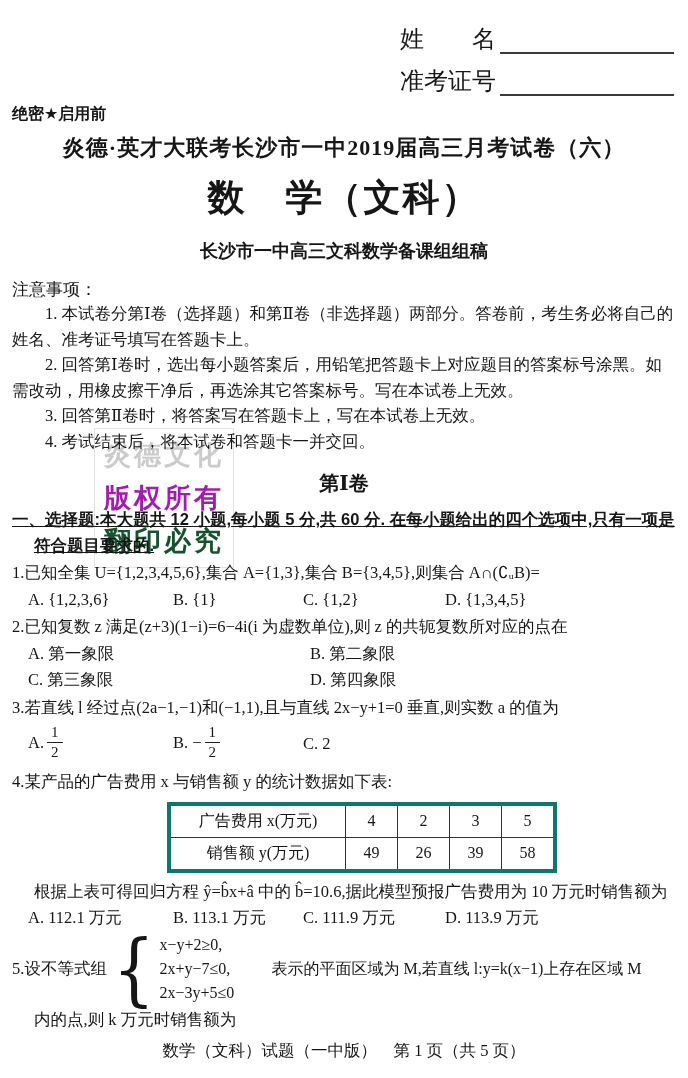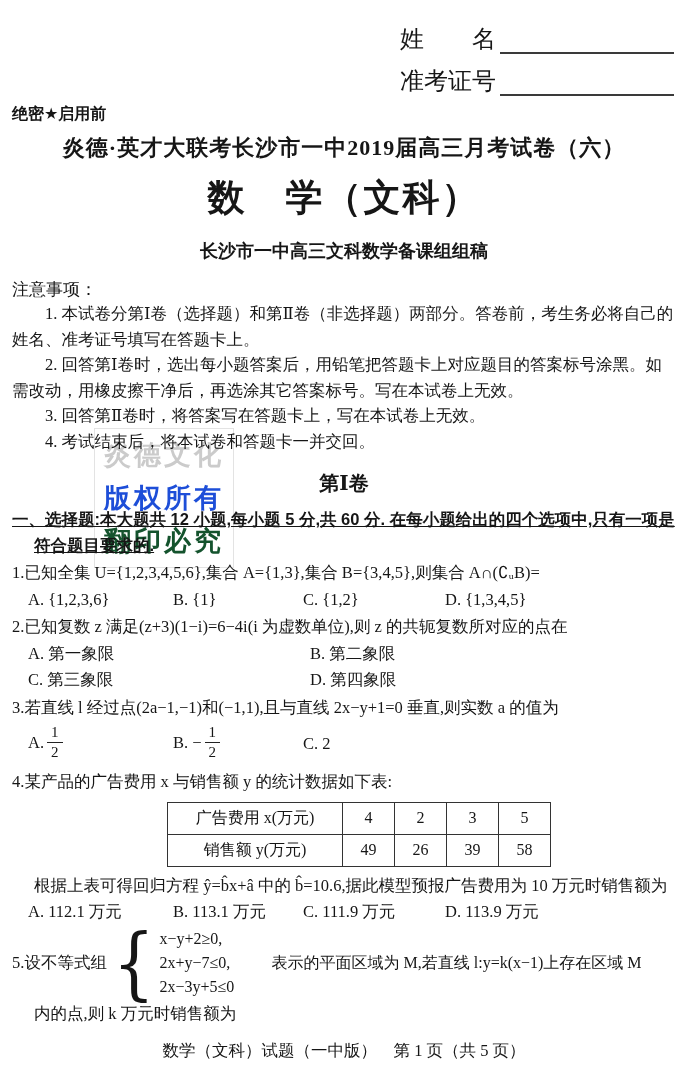--- a/index.html
+++ b/index.html
@@ -48,21 +48,21 @@
   .opts4 .o4 { flex:1; }
   .opts2 { display:flex; padding-left:16px; margin-top:1px; }
   .opts2 .col { width:282px; }
   .opts-frac { align-items:center; height:46px; }
 
   .frac { display:inline-block; vertical-align:middle; text-align:center; margin:0 1px 4px 3px; }
   .frac .num { display:block; padding:0 4px 1px 4px; border-bottom:1.3px solid #222;
                font-size:15px; line-height:17px; }
   .frac .den { display:block; font-size:15px; line-height:17px; padding-top:1px; }
 
-  table.stats { border-collapse:collapse; margin:7px 0 6px 155px; border:1px solid #0f766e; }
+  table.stats { border-collapse:collapse; margin:7px 0 6px 155px; border:4px solid #0f766e; }
   table.stats td { border:1px solid #333; text-align:center; font-size:16px;
                    height:31px; padding:0; }
   table.stats td.hcol { width:174px; } table.stats td.vcol { width:51px; }
 
   .q-follow { padding-left:22px; }
 
   .q5-row { display:flex; align-items:center; margin-top:2px; }
   .q5-lead { white-space:nowrap; }
   .q5-brace { font-size:78px; line-height:72px; font-weight:normal; margin:0 1px 0 2px;
               transform:scaleX(0.85); font-family:"DejaVu Serif",serif; }
@@ -74,21 +74,21 @@
   .footer { position:absolute; z-index:1; bottom:16px; left:0; width:100%;
             text-align:center; font-size:16.5px; }
 </style>
 </head>
 <body>
 
 <div class="page">
 
   <div class="watermark" id="wm">
     <span style="color: rgb(203, 203, 203);">炎德文化</span>
-    <span style="color: #1d4ed8;">版权所有</span>
+    <span style="color: #a21caf;">版权所有</span>
     <span style="color: #14532d;">翻印必究</span>
   </div>
 
   <div class="content">
 
     <div class="fields">
       <div class="field-row">
         <span class="field-label">姓　　名</span>
         <span class="field-line"></span>
       </div>

